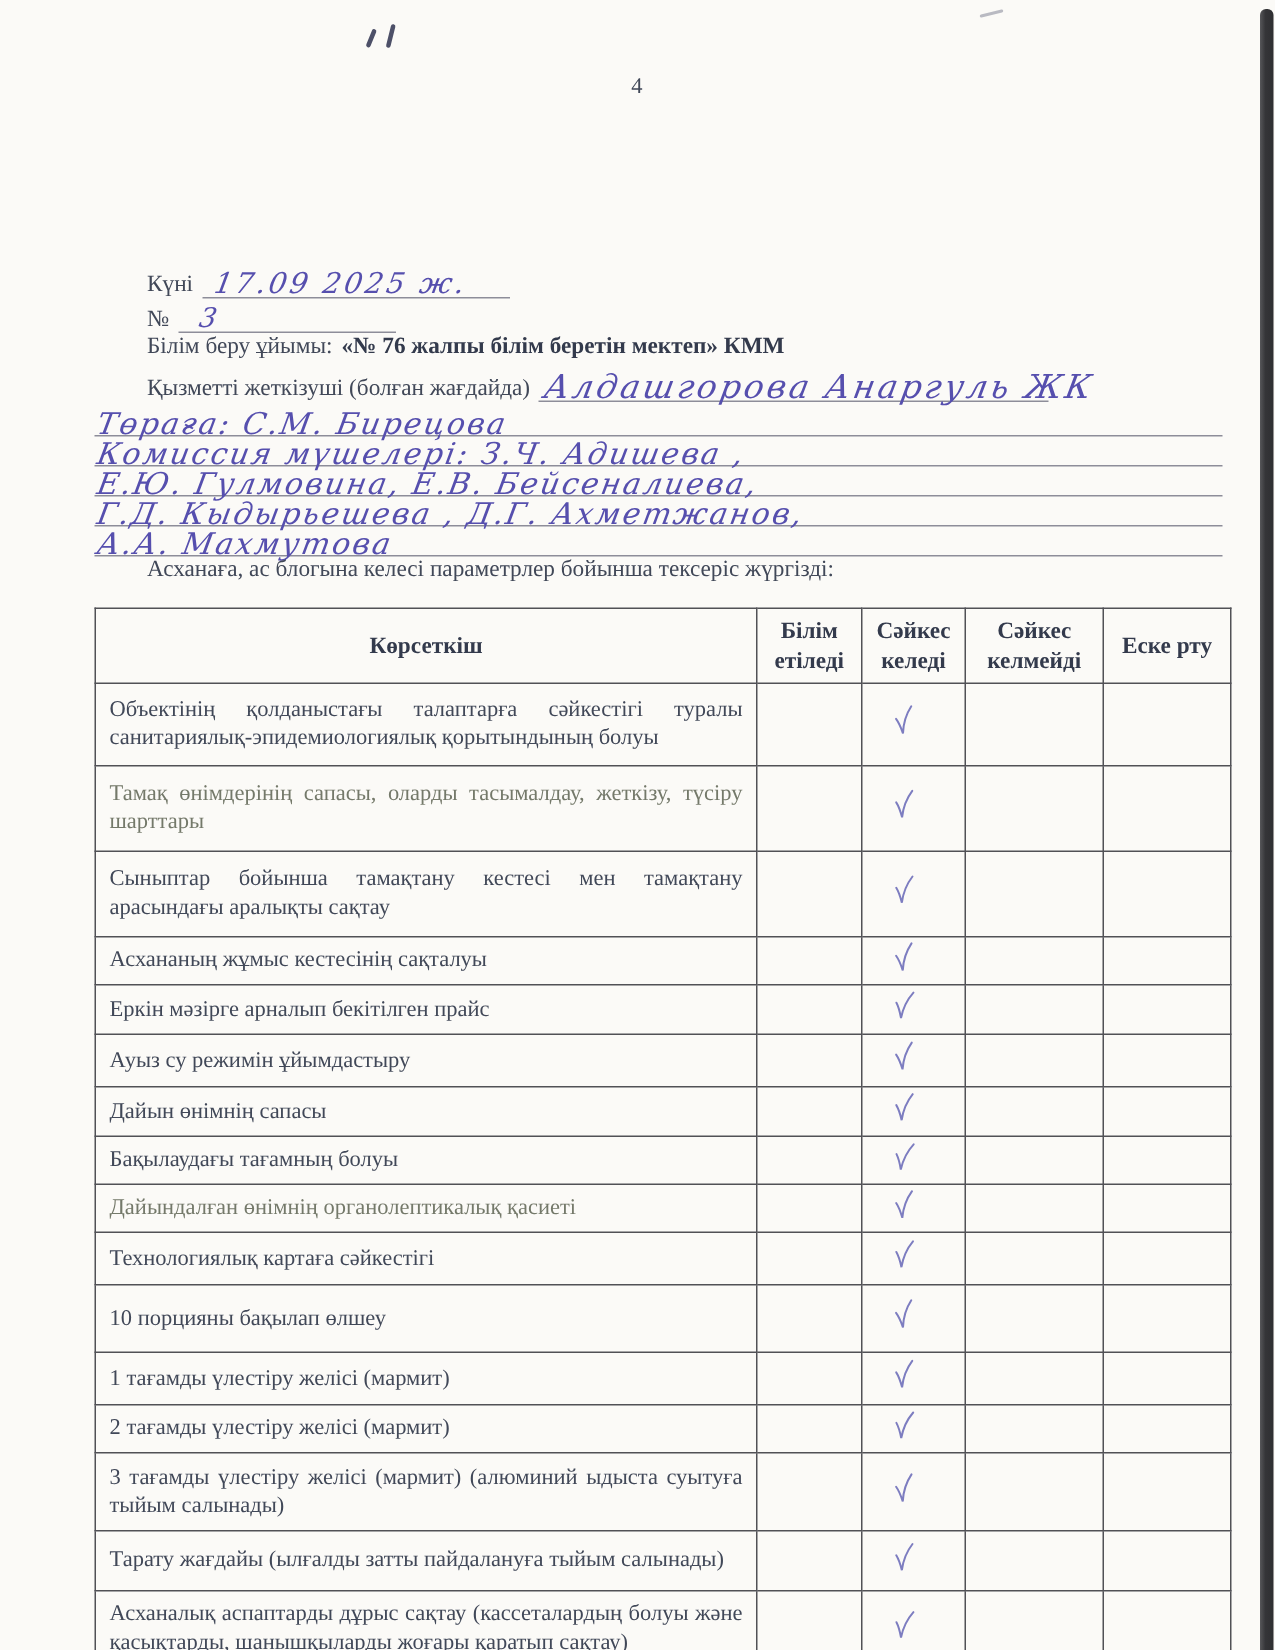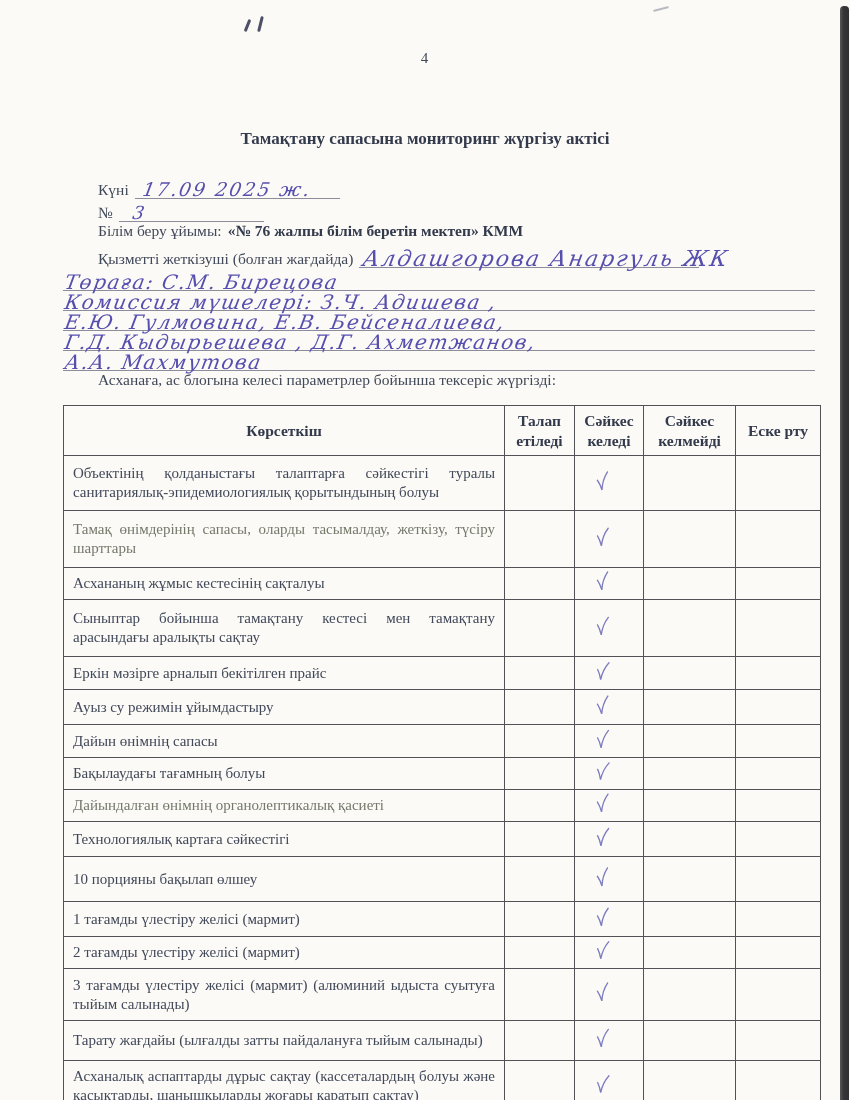--- a/index.html
+++ b/index.html
@@ -52,21 +52,20 @@
 </head>
 <body>
 
 <div class="page">
   <div class="edge-strip"></div>
   <div class="ink-mark m1"></div>
   <div class="ink-mark m2"></div>
   <div class="ink-mark m3"></div>
 
   <div class="page-number">4</div>
-  <h1 class="title">Тамақтану сапасына мониторинг жүргізу актісі</h1>
 
   <div class="field f-date">
     <span class="lbl">Күні</span><span class="blank w205"><span class="hw hw-date">17.09 2025 ж.</span></span>
   </div>
 
   <div class="field f-num">
     <span class="lbl">№</span><span class="blank w145"><span class="hw hw-num">3</span></span>
   </div>
 
   <div class="field f-org">
@@ -102,21 +101,21 @@
     <colgroup>
       <col style="width:441px">
         <col style="width:70px">
         <col style="width:69px">
       <col style="width:92px">
         <col style="width:85px">
     </colgroup>
     <thead>
       <tr>
         <th>Көрсеткіш</th>
-        <th>Талап етіледі</th>
+        <th>Білім етіледі</th>
         <th>Сәйкес келеді</th>
         <th>Сәйкес келмейді</th>
         <th>Еске рту</th>
       </tr>
     </thead>
     <tbody id="tbody">
         <tr style="height: 55px;">
     <td class="ind">Объектінің қолданыстағы талаптарға сәйкестігі туралы санитариялық-эпидемиологиялық қорытындының болуы</td>
     <td class="c"></td>
     <td class="c"><svg class="check" viewBox="0 0 18 26" style="display: inline-block; transform: rotate(-5deg);">
@@ -127,33 +126,33 @@
   </tr>
         <tr class="faded" style="height: 57px;">
     <td class="ind">Тамақ өнімдерінің сапасы, оларды тасымалдау, жеткізу, түсіру шарттары</td>
     <td class="c"></td>
     <td class="c"><svg class="check" viewBox="0 0 18 26" style="display: inline-block; transform: rotate(-1deg);">
               <path d="M3 11 Q5.5 15 7.5 23 Q9 11 16 2"></path>
             </svg></td>
     <td class="c"></td>
     <td class="c"></td>
   </tr>
+        <tr style="height: 57px;">
+    <td class="ind">Сыныптар бойынша тамақтану кестесі мен тамақтану арасындағы аралықты сақтау</td>
+    <td class="c"></td>
+    <td class="c"><svg class="check" viewBox="0 0 18 26" style="display: inline-block; transform: rotate(0deg);">
+              <path d="M3 11 Q5.5 15 7.5 23 Q9 11 16 2"></path>
+            </svg></td>
+    <td class="c"></td>
+    <td class="c"></td>
+  </tr>
         <tr style="height: 28px;">
     <td class="ind">Асхананың жұмыс кестесінің сақталуы</td>
     <td class="c"></td>
     <td class="c"><svg class="check" viewBox="0 0 18 26" style="display: inline-block; transform: rotate(-4deg);">
-              <path d="M3 11 Q5.5 15 7.5 23 Q9 11 16 2"></path>
-            </svg></td>
-    <td class="c"></td>
-    <td class="c"></td>
-  </tr>
-        <tr style="height: 57px;">
-    <td class="ind">Сыныптар бойынша тамақтану кестесі мен тамақтану арасындағы аралықты сақтау</td>
-    <td class="c"></td>
-    <td class="c"><svg class="check" viewBox="0 0 18 26" style="display: inline-block; transform: rotate(0deg);">
               <path d="M3 11 Q5.5 15 7.5 23 Q9 11 16 2"></path>
             </svg></td>
     <td class="c"></td>
     <td class="c"></td>
   </tr>
         <tr style="height: 33px;">
     <td class="ind">Еркін мәзірге арналып бекітілген прайс</td>
     <td class="c"></td>
     <td class="c"><svg class="check" viewBox="0 0 18 26" style="display: inline-block; transform: rotate(4deg);">
               <path d="M3 11 Q5.5 15 7.5 23 Q9 11 16 2"></path>

